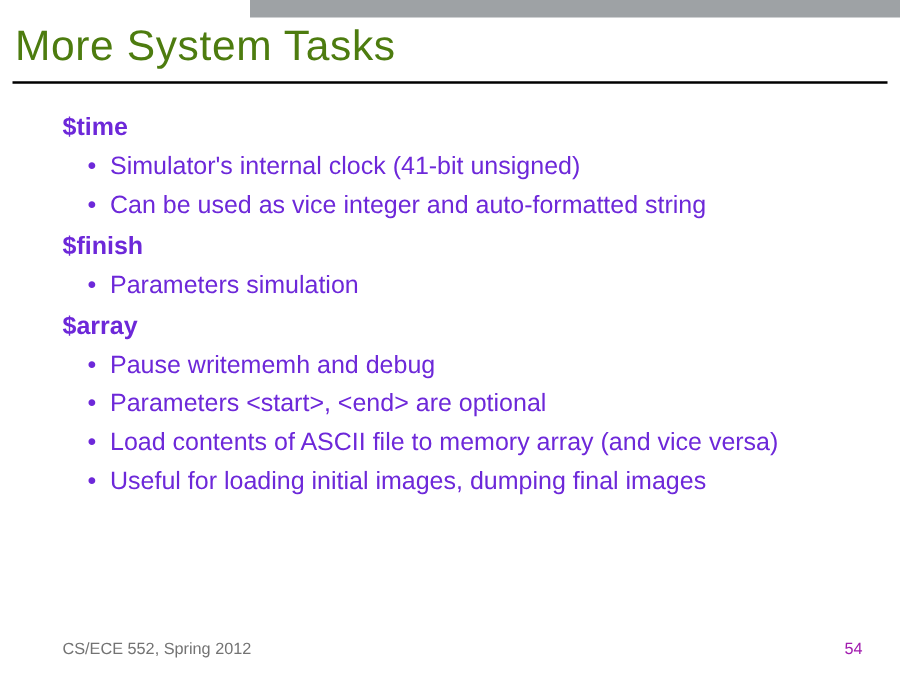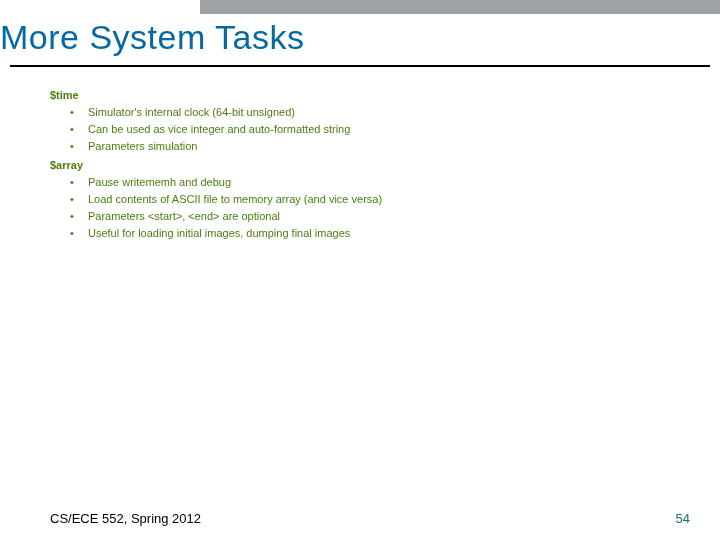--- a/index.html
+++ b/index.html
@@ -17,89 +17,90 @@
     position: absolute;
     top: 0;
     left: 200px;
     right: 0;
     height: 14px;
     background: #9ea2a5;
   }
   .title {
     position: absolute;
     top: 18px;
-    left: 0;
+    left: 12px;
     font-size: 34px;
     font-weight: 400;
-    color: #0369a1;
+    color: #4d7c0f;
     letter-spacing: 0.5px;
   }
   .title-underline {
     position: absolute;
     top: 65px;
     left: 10px;
     right: 10px;
     height: 2px;
     background: #000;
   }
   .content {
     position: absolute;
     top: 85px;
     left: 50px;
     right: 30px;
-    font-size: 11px;
+    font-size: 20px;
     line-height: 1.55;
-    color: #4d7c0f;
+    color: #6d28d9;
   }
   .content .heading {
     font-weight: bold;
     margin-top: 2px;
   }
   .content .bullet {
     margin-left: 38px;
     position: relative;
   }
   .content .bullet::before {
     content: "•";
     position: absolute;
     left: -18px;
     top: 0;
   }
   .footer-left {
     position: absolute;
     bottom: 14px;
     left: 50px;
     font-size: 13px;
-    color: #000000;
+    color: #737373;
   }
   .footer-right {
     position: absolute;
     bottom: 14px;
     right: 30px;
     font-size: 13px;
-    color: #0f766e;
+    color: #a21caf;
   }
 </style>
 </head>
 <body>
 
 <div class="top-bar"></div>
 
 <div class="title">More System Tasks</div>
 <div class="title-underline"></div>
 
 <div class="content">
   <div class="heading">$time</div>
-  <div class="bullet">Simulator's internal clock (64-bit unsigned)</div>
+  <div class="bullet">Simulator's internal clock (41-bit unsigned)</div>
   <div class="bullet">Can be used as vice integer and auto-formatted string</div>
 
+  <div class="heading">$finish</div>
   <div class="bullet">Parameters simulation</div>
 
   <div class="heading">$array</div>
   <div class="bullet">Pause writememh and debug</div>
 
+  <div class="bullet">Parameters &lt;start&gt;, &lt;end&gt; are optional</div>
   <div class="bullet">Load contents of ASCII file to memory array (and vice versa)</div>
-  <div class="bullet">Parameters &lt;start&gt;, &lt;end&gt; are optional</div>
   <div class="bullet">Useful for loading initial images, dumping final images</div>
 </div>
 
 <div class="footer-left">CS/ECE 552, Spring 2012</div>
 <div class="footer-right">54</div>
 
 </body></html>

